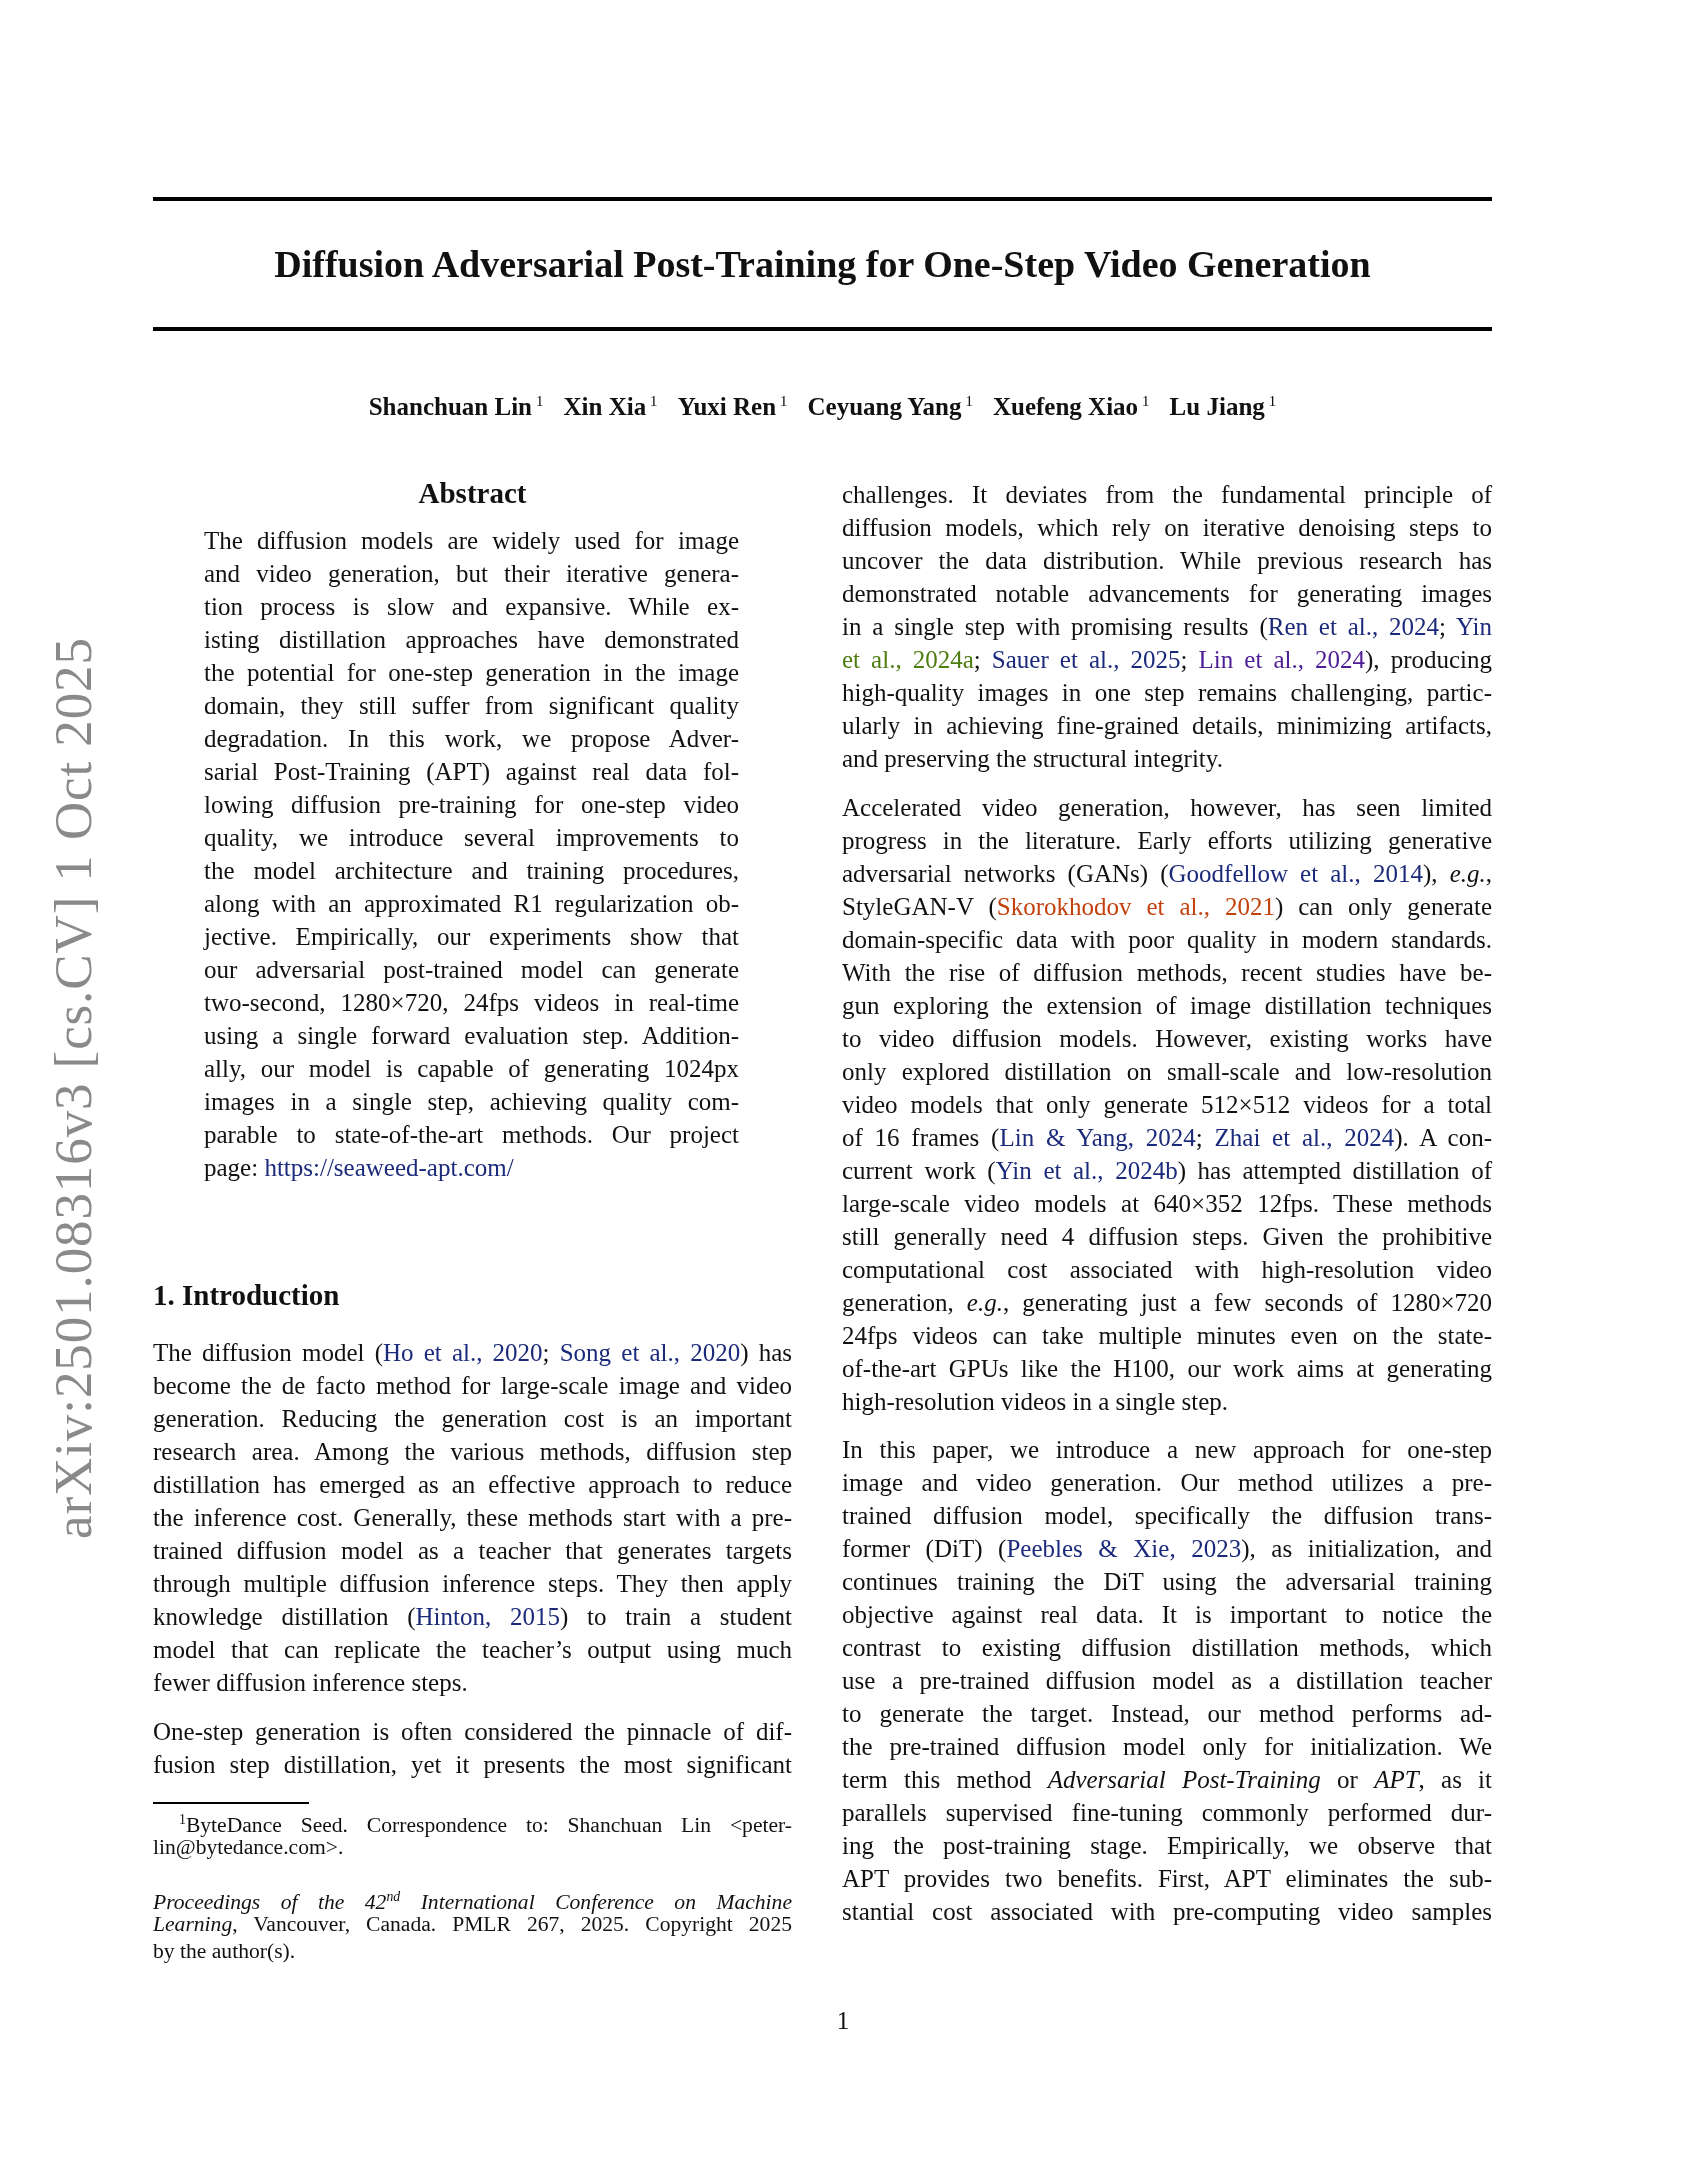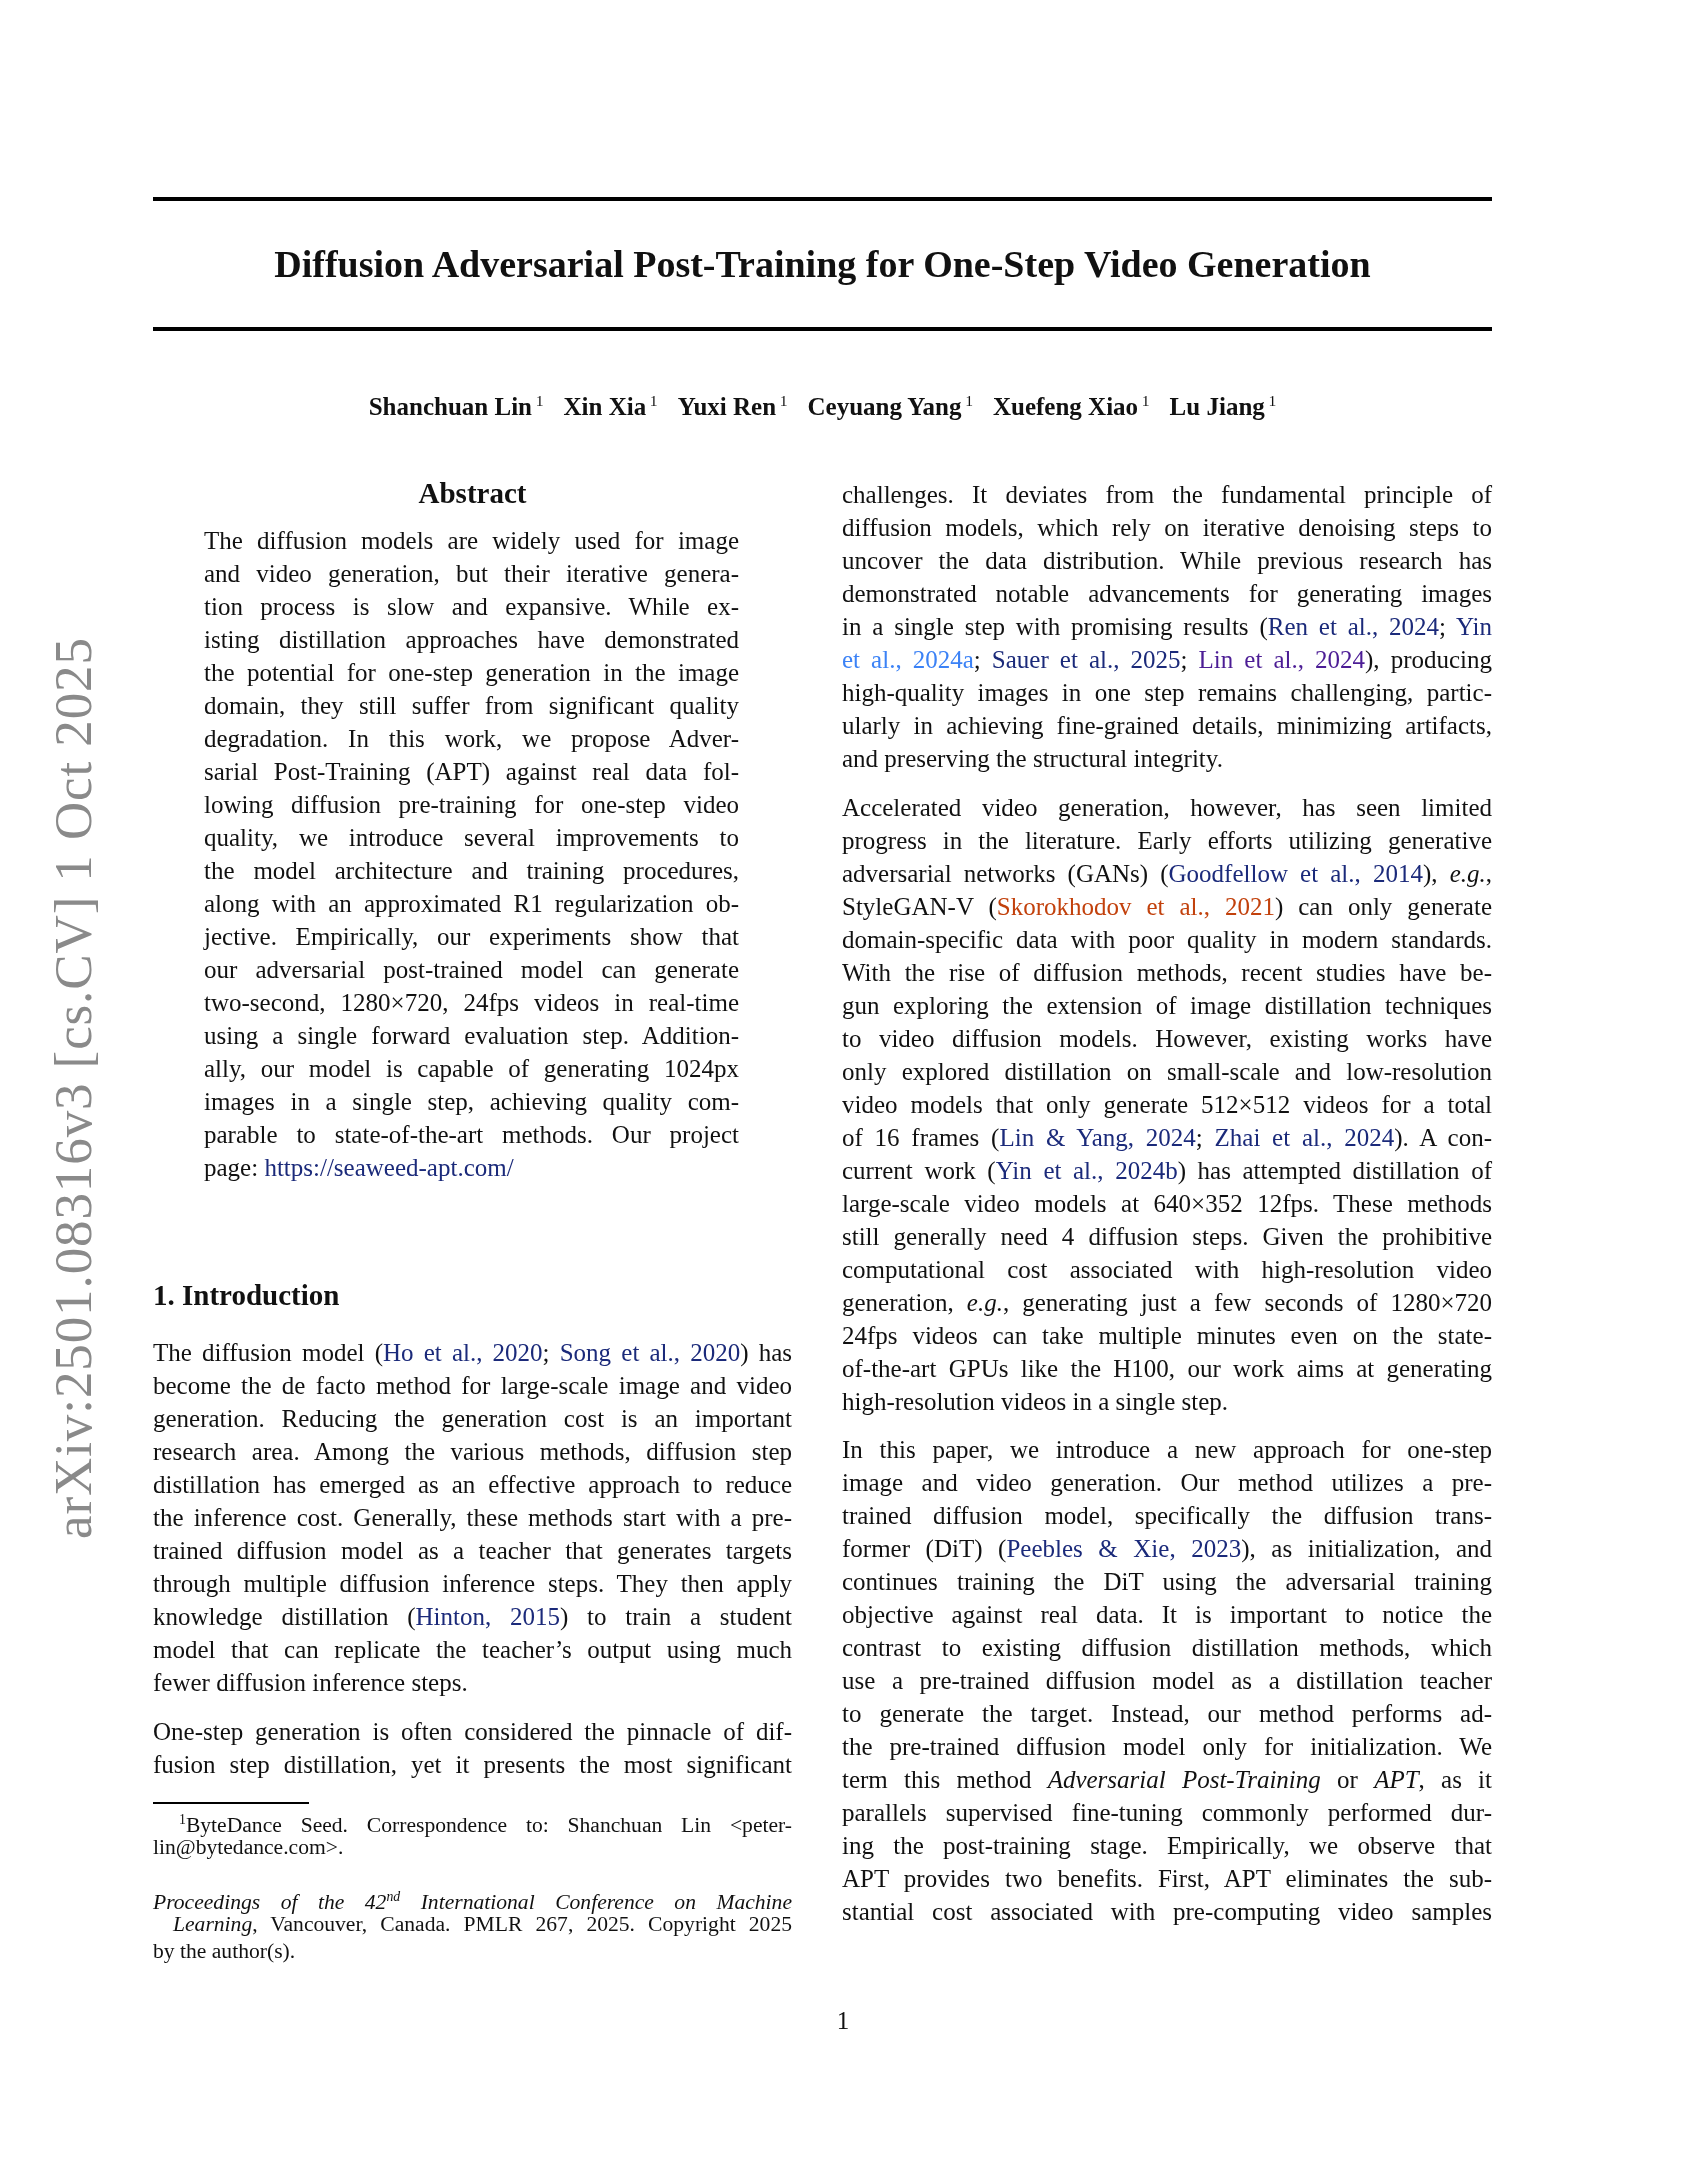--- a/index.html
+++ b/index.html
@@ -95,21 +95,21 @@
     </div>
   </div>
 
 <div class="col" id="right-body">
     <div>
       <span class="line"><span>challenges.  It deviates from the fundamental principle of</span></span>
       <span class="line"><span>diffusion models, which rely on iterative denoising steps to</span></span>
       <span class="line"><span>uncover the data distribution. While previous research has</span></span>
       <span class="line"><span>demonstrated notable advancements for generating images</span></span>
       <span class="line"><span>in a single step with promising results (</span><a class="cite" style="color: rgb(27, 42, 122);">Ren et al., 2024</a><span>; </span><a class="cite" style="color: rgb(27, 42, 122);">Yin</a></span>
-      <span class="line"><a class="cite" style="color: #3b82f6;">et al., 2024a</a><span>; </span><a class="cite" style="color: rgb(27, 42, 122);">Sauer et al., 2025</a><span>; </span><a class="cite" style="color: #4c1d95;">Lin et al., 2024</a><span>), producing</span></span>
+      <span class="line"><a class="cite" style="color: #4d7c0f;">et al., 2024a</a><span>; </span><a class="cite" style="color: rgb(27, 42, 122);">Sauer et al., 2025</a><span>; </span><a class="cite" style="color: #4c1d95;">Lin et al., 2024</a><span>), producing</span></span>
       <span class="line"><span>high-quality images in one step remains challenging, partic-</span></span>
       <span class="line"><span>ularly in achieving fine-grained details, minimizing artifacts,</span></span>
       <span class="line last"><span>and preserving the structural integrity.</span></span>
     </div>
     <div class="para-gap"></div>
     <div>
       <span class="line"><span>Accelerated video generation, however, has seen limited</span></span>
       <span class="line"><span>progress in the literature. Early efforts utilizing generative</span></span>
       <span class="line"><span>adversarial networks (GANs) (</span><a class="cite" style="color: rgb(27, 42, 122);">Goodfellow et al., 2014</a><span>), </span><span style="font-style: italic;">e.g.</span><span>,</span></span>
       <span class="line"><span>StyleGAN-V (</span><a class="cite" style="color: #c2410c;">Skorokhodov et al., 2021</a><span>) can only generate</span></span>
@@ -149,18 +149,18 @@
     </div>
   </div>
 
 <div id="footnote-rule"></div>
 <div id="footnote">
     <span class="line"><span style="display: inline-block; width: 26px;"></span><sup>1</sup><span>ByteDance Seed. Correspondence to: Shanchuan Lin &lt;peter-</span></span>
     <span class="line last"><span>lin@bytedance.com&gt;.</span></span>
   </div>
 <div id="proceedings">
     <span class="line"><span style="font-style: italic;">Proceedings of the 42</span><sup style="font-style: italic;">nd</sup><span style="font-style: italic;"> International Conference on Machine</span></span>
-    <span class="line"><span style="font-style: italic; margin-left: 20px;">Learning</span><span>, Vancouver, Canada. PMLR 267, 2025. Copyright 2025</span></span>
+    <span class="line"><span style="font-style: italic;">Learning</span><span>, Vancouver, Canada. PMLR 267, 2025. Copyright 2025</span></span>
     <span class="line last"><span>by the author(s).</span></span>
   </div>
 
 <div id="page-number">1</div>
 
 
 </body></html>

